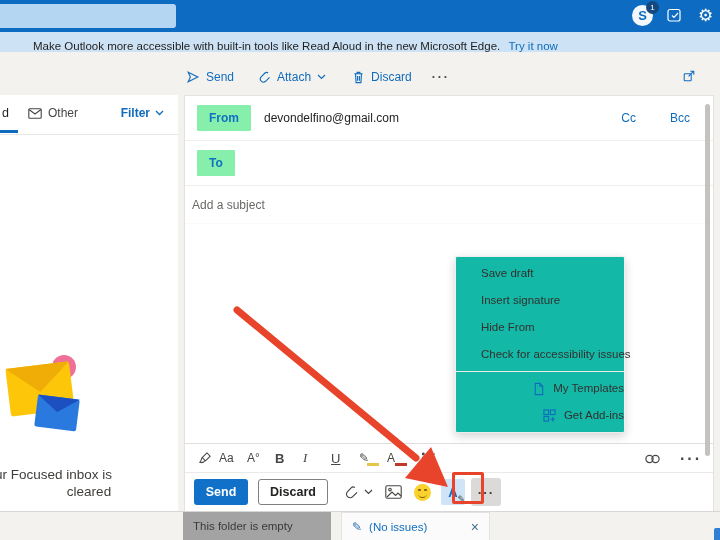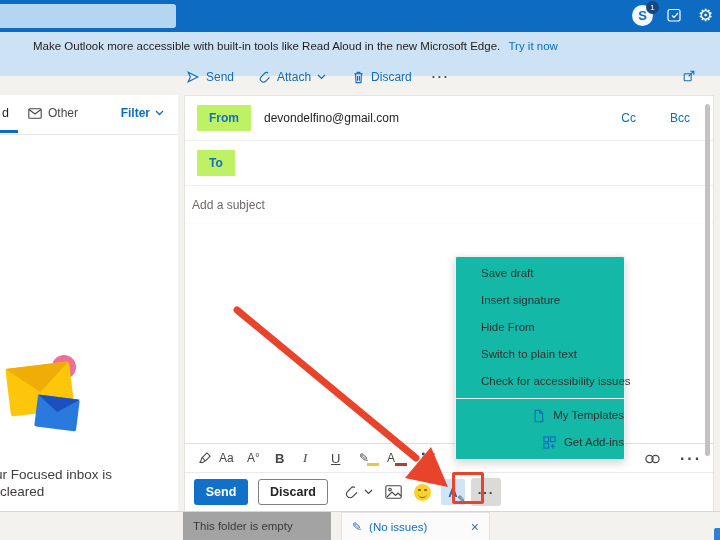--- a/index.html
+++ b/index.html
@@ -14,21 +14,21 @@
             font-size:12px; color:#1f3b57; }
   .tb-ic { position:absolute; color:#fff; }
   .skype { left:632px; top:5px; width:21px; height:21px; background:#f4f8fc; border-radius:50%;
            color:#0d6cc2; font-weight:bold; font-size:13px; text-align:center; line-height:21px; }
   .skype-badge { position:absolute; left:646px; top:1px; width:13px; height:13px; background:#15487e;
            border-radius:50%; color:#fff; font-size:8px; text-align:center; line-height:13px; }
   .note-ic { left:666px; top:7px; }
   .gear-ic { left:698px; top:4px; font-size:17px; line-height:24px; }
 
   
-  .banner { position:absolute; left:0; top:32px; width:720px; height:44px; background:#cde3f5;
+  .banner { position:absolute; left:0; top:32px; width:720px; height:20px; background:#cde3f5;
             font-size:11.5px; color:#1f1e1d; line-height:28px; padding-left:33px; white-space:nowrap; }
   .banner a { color:#0f6cbd; text-decoration:none; margin-left:5px; cursor:pointer; }
 
   
   .ctoolbar { position:absolute; left:184px; top:60px; width:530px; height:33px;
               display:flex; align-items:center; padding-left:2px; color:#0f6cbd; font-size:12px; }
   .ct-item { display:flex; align-items:center; gap:6px; cursor:pointer; }
   .ct-send { margin-right:24px; } .ct-attach { margin-right:26px; } .ct-discard { margin-right:20px; }
   .ct-more { color:#484644; letter-spacing:2px; font-weight:bold; cursor:pointer; }
   .popout { position:absolute; right:18px; top:9px; cursor:pointer; }
@@ -48,29 +48,29 @@
                border-radius:3px; transform:rotate(-7deg); }
   .env-yellow .flap { position:absolute; left:0; top:0; width:0; height:0;
                border-left:32px solid transparent; border-right:32px solid transparent;
                border-top:27px solid #f0ad08; }
   .env-blue { position:absolute; left:36px; top:302px; width:42px; height:32px; background:#2a79df;
                border-radius:2px; transform:rotate(7deg); }
   .env-blue .flap { position:absolute; left:0; top:0; width:0; height:0;
                border-left:21px solid transparent; border-right:21px solid transparent;
                border-top:15px solid #1c4fc0; }
   .lp-empty1 { position:absolute; left:-5px; top:372px; font-size:13.5px; color:#3f3d3b; white-space:nowrap; }
-  .lp-empty2 { position:absolute; left:0; top:389px; width:178px; text-align:left;
+  .lp-empty2 { position:absolute; left:0; top:389px; width:178px; text-align:center;
                font-size:13.5px; color:#3f3d3b; }
 
   
   .card { position:absolute; left:184px; top:95px; width:530px; height:417px; background:#fff;
           border:1px solid #e4e2e0; display:flex; flex-direction:column; }
   .row-from, .row-to { height:45px; display:flex; align-items:center; padding:0 23px 0 12px;
           border-bottom:1px solid #f0eeeb; }
-  .chip { background:#bef264; color:#1170c1; font-size:12px; font-weight:bold; border-radius:1px;
+  .chip { background:#86efac; color:#1170c1; font-size:12px; font-weight:bold; border-radius:1px;
           padding:6px 12px; cursor:pointer; }
   .from-val { margin-left:13px; font-size:12px; color:#201f1e; }
   .ccbcc { margin-left:auto; display:flex; gap:13px; color:#0f6cbd; font-size:12px; }
   .ccbcc span { cursor:pointer;margin-left:21px; }
   .row-subject { height:38px; display:flex; align-items:center; border-bottom:1px solid #fbfaf9; }
   .subject-input { width:100%; border:none; outline:none; font-size:12px; color:#a16207;
           padding-left:7px; font-family:"Liberation Sans",sans-serif; }
   .subject-input::placeholder { color:#6b6966; opacity:1; }
   .body-area { flex:1; }
   .fmt-bar { height:29px; border-top:1px solid #e1dfdd; display:flex; align-items:center;
@@ -315,21 +315,20 @@
       <span class="lbl">(No issues)</span>
       <span class="x">×</span>
     </div>
     <div class="corner-accent"></div>
   </div>
 
   <div class="menu">
     <div class="menu-item">Save draft</div>
     <div class="menu-item">Insert signature</div>
     <div class="menu-item">Hide From</div>
-    <div class="menu-item">Switch to plain text</div>
     <div class="menu-item">Check for accessibility issues</div>
     <div class="menu-sep"></div>
     <div class="menu-item addin">
       <svg class="ic" width="13" height="14" viewBox="0 0 14 15" fill="none" stroke="#0f6cbd" stroke-width="1.2">
         <path d="M3.5 1.5 h5 l3 3 v9 h-8 z"></path>
         <path d="M8.5 1.5 v3 h3"></path>
       </svg>
       <span>My Templates</span>
     </div>
     <div class="menu-item addin">

